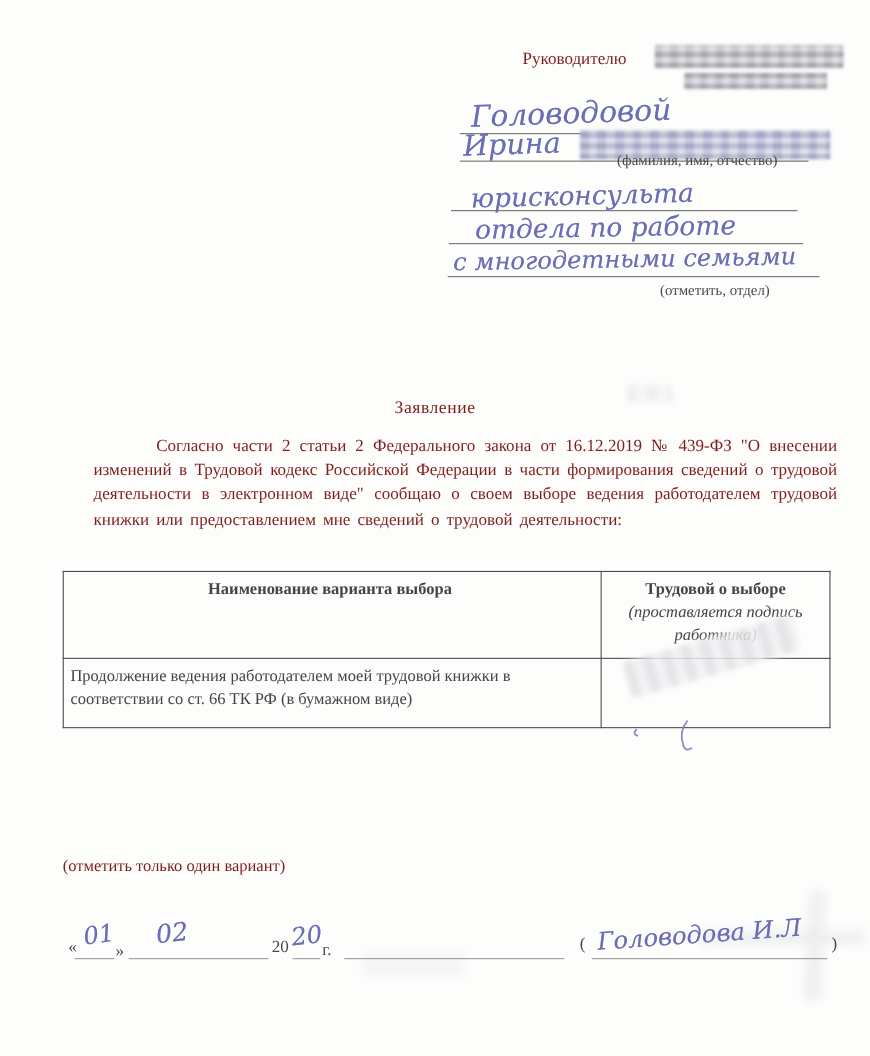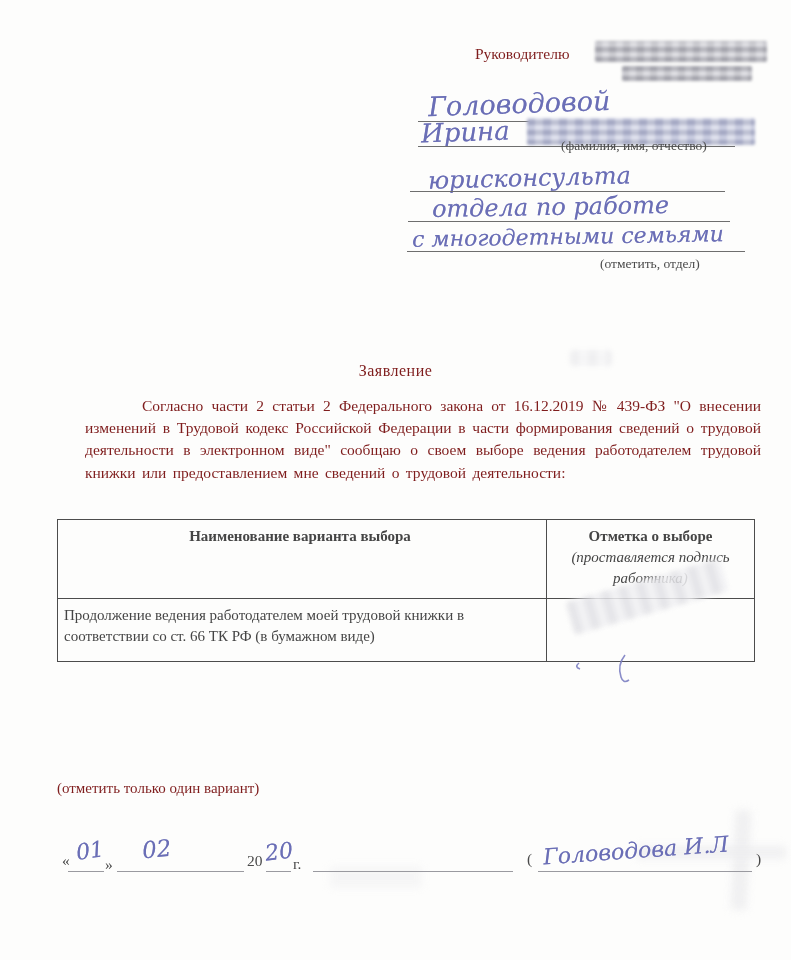--- a/index.html
+++ b/index.html
@@ -100,21 +100,21 @@
 
   <div class="abs printed doc-title">Заявление</div>
 
   <div class="abs printed body-par">Согласно части 2 статьи 2 Федерального закона от 16.12.2019 № 439-ФЗ "О внесении изменений в Трудовой кодекс Российской Федерации в части формирования сведений о трудовой деятельности в электронном виде" сообщаю о своем выборе ведения работодателем трудовой книжки или предоставлением мне сведений о трудовой деятельности:</div>
 
   <table class="choice">
     <tbody>
         <tr class="hdr">
       <td class="c1 th-txt">Наименование варианта выбора</td>
       <td class="c2 th-txt">
-        <div>Отметка о выборе</div>
+        <div>Трудовой о выборе</div>
         <div class="th2-sub">(проставляется подпись работника)</div>
       </td>
     </tr>
     <tr class="r1">
       <td class="c1">Продолжение ведения работодателем моей трудовой книжки в соответствии со ст. 66 ТК РФ (в бумажном виде)</td>
       <td class="c2">
         <div class="abs smudge" style="left:28px;top:2px;width:160px;height:34px;transform:rotate(-16deg);transform-origin:left bottom;"></div>
         <svg class="stroke" width="110" height="40" style="left:26px;top:52px;" viewBox="0 0 110 40">
           <path d="M6,12 q-5,4 1,6" fill="none" stroke="#7c80c2" stroke-width="1.6" opacity="0.9"></path>
           <path d="M52,4 q-8,10 -4,22 q2,7 8,3" fill="none" stroke="#7c80c2" stroke-width="1.6" opacity="0.9"></path>

